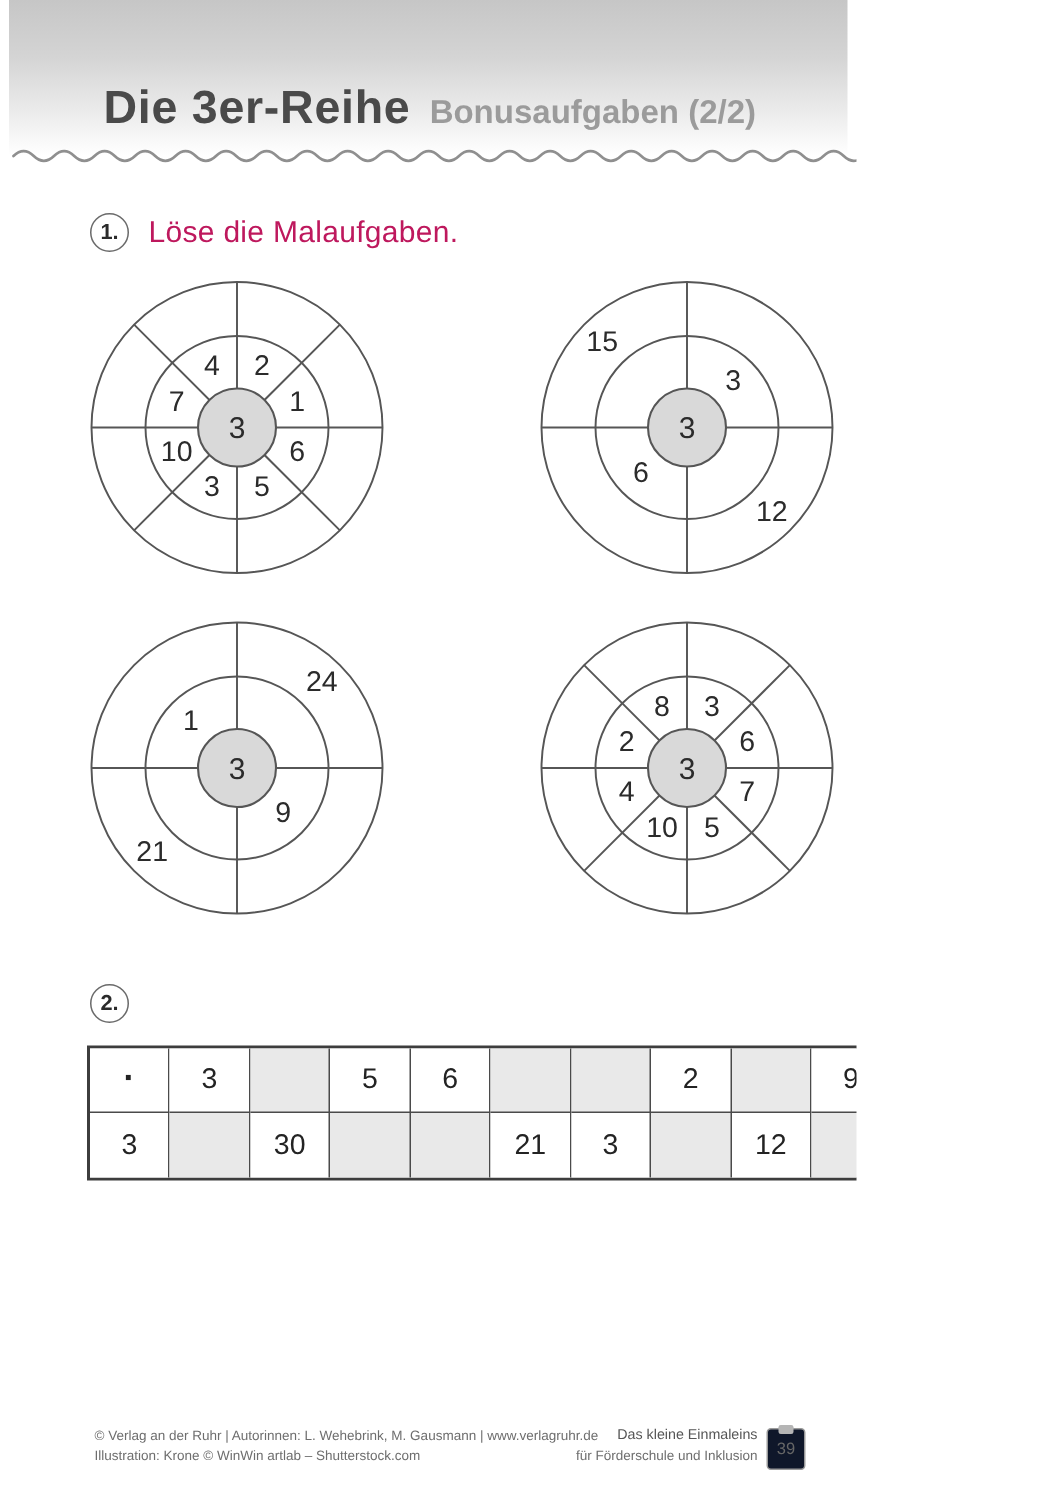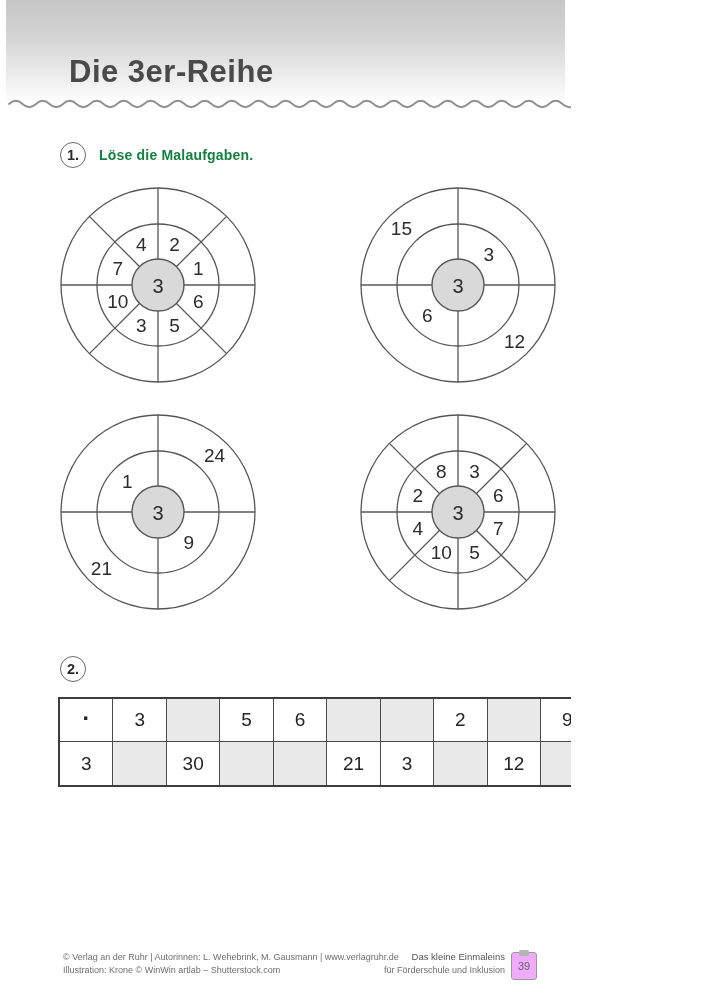--- a/index.html
+++ b/index.html
@@ -14,21 +14,21 @@
   .wave-svg{position:absolute;left:8px;top:96px;}
   .crown-svg{position:absolute;left:624px;top:85px;}
 
   
   .task{position:absolute;display:flex;align-items:center;gap:13px;}
   .task1{left:60px;top:142px;}
   .task2{left:60px;top:656px;}
   .task-num{width:24px;height:24px;border:1.6px solid #6a6a6a;border-radius:50%;
     display:flex;align-items:center;justify-content:center;
     font-size:14.5px;font-weight:bold;color:#2b2b2b;background:#fff;}
-  .task-label{font-size:14px;font-weight:bold;color:#15803d;letter-spacing:0.2px;}
+  .task-label{font-size:20px;font-weight:normal;color:#be185d;letter-spacing:0.2px;}
 
   
   .wheel{position:absolute;width:200px;height:200px;}
   .wheel-1{left:58px;top:185px;}
   .wheel-2{left:358px;top:185px;}
   .wheel-3{left:58px;top:412px;}
   .wheel-4{left:358px;top:412px;}
 
   
   .mtable{position:absolute;left:58px;top:697px;width:588px;
@@ -41,33 +41,34 @@
   .mcell.row-last{border-bottom:none;}
   .mcell.empty{background:#e9e9e9;}
   .mcell.dot{font-size:23px;font-weight:bold;padding-bottom:4px;}
 
   
   .footer-left{position:absolute;left:63px;top:951px;font-size:9px;color:#6e6e6e;line-height:12.5px;}
   .footer-right{position:absolute;right:66px;top:951px;text-align:right;line-height:12.5px;}
   .footer-right .line1{font-size:9.5px;font-weight:normal;color:#555555;}
   .footer-right .line2{font-size:9px;color:#6e6e6e;padding-left:40px;}
   .page-box{position:absolute;right:34px;top:952px;width:24px;height:26px;
-    border:1.2px solid #9a9a9a;border-radius:3px;background:#f0abfc;
+    border:1.2px solid #9a9a9a;border-radius:3px;background:#0f172a;
     display:flex;align-items:center;justify-content:center;
     font-size:11px;color:#666666;}
   .page-box .tab{position:absolute;top:-3px;left:50%;transform:translateX(-50%);
     width:10px;height:6px;background:#b5b5b5;border-radius:1.5px;}
 </style>
 </head>
 <body>
 
 <div class="page">
 
   <div class="header">
     <div class="title">Die 3er-Reihe</div>
+    <div class="subtitle">Bonusaufgaben (2/2)</div>
   </div>
 
   <svg class="wave-svg" width="612" height="16" viewBox="0 0 612 16">
     <path id="wave-path" fill="none" stroke="#8f8f8f" stroke-width="1.8" stroke-linecap="round" d="M1,8 q6.75,-6.4 13.5,0 q6.75,6.4 13.5,0 q6.75,-6.4 13.5,0 q6.75,6.4 13.5,0 q6.75,-6.4 13.5,0 q6.75,6.4 13.5,0 q6.75,-6.4 13.5,0 q6.75,6.4 13.5,0 q6.75,-6.4 13.5,0 q6.75,6.4 13.5,0 q6.75,-6.4 13.5,0 q6.75,6.4 13.5,0 q6.75,-6.4 13.5,0 q6.75,6.4 13.5,0 q6.75,-6.4 13.5,0 q6.75,6.4 13.5,0 q6.75,-6.4 13.5,0 q6.75,6.4 13.5,0 q6.75,-6.4 13.5,0 q6.75,6.4 13.5,0 q6.75,-6.4 13.5,0 q6.75,6.4 13.5,0 q6.75,-6.4 13.5,0 q6.75,6.4 13.5,0 q6.75,-6.4 13.5,0 q6.75,6.4 13.5,0 q6.75,-6.4 13.5,0 q6.75,6.4 13.5,0 q6.75,-6.4 13.5,0 q6.75,6.4 13.5,0 q6.75,-6.4 13.5,0 q6.75,6.4 13.5,0 q6.75,-6.4 13.5,0 q6.75,6.4 13.5,0 q6.75,-6.4 13.5,0 q6.75,6.4 13.5,0 q6.75,-6.4 13.5,0 q6.75,6.4 13.5,0 q6.75,-6.4 13.5,0 q6.75,6.4 13.5,0 q6.75,-6.4 13.5,0 q6.75,6.4 13.5,0 q6.75,-6.4 13.5,0 q6.75,6.4 13.5,0 q6.75,-6.4 13.5,0"></path>
   </svg>
 
   <svg class="crown-svg" width="34" height="32" viewBox="0 0 34 32">
     <g fill="none" stroke="#6f6f6f" stroke-width="1.5" stroke-linecap="round" stroke-linejoin="round">
       <path d="M6,21.5 C5.2,17 4.4,11.5 4,8 L12,15.5 L17,3.5 L22,15 L29.5,7 C29,11.5 28.4,17 27.8,21.5"></path>
       <ellipse cx="16.8" cy="23" rx="11.6" ry="3.1"></ellipse>

